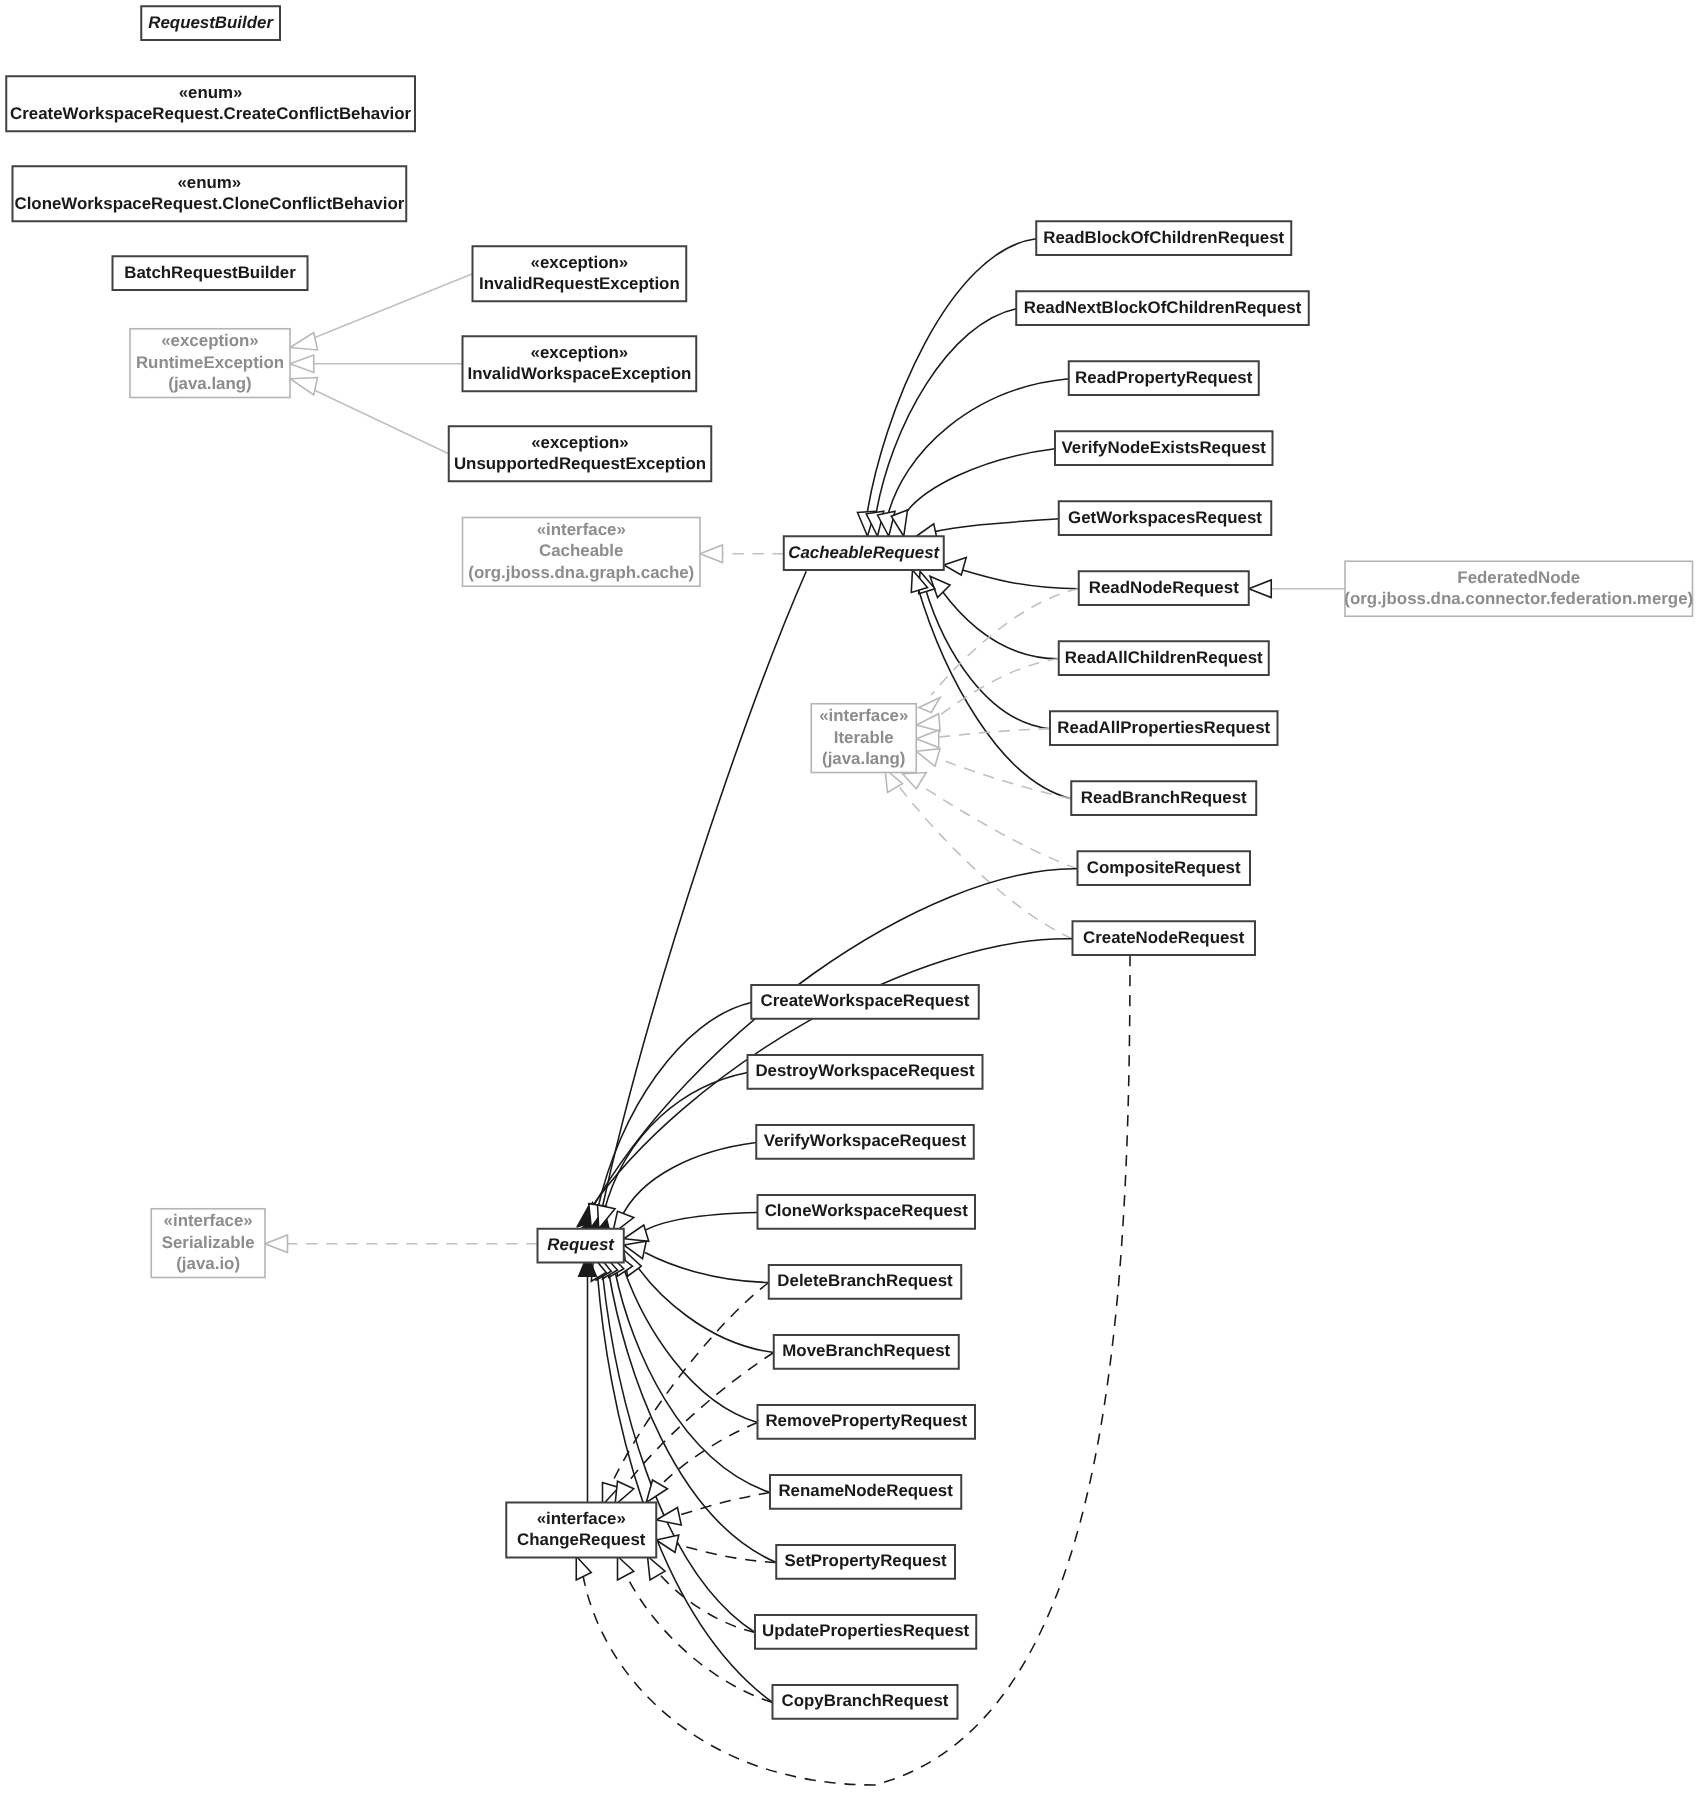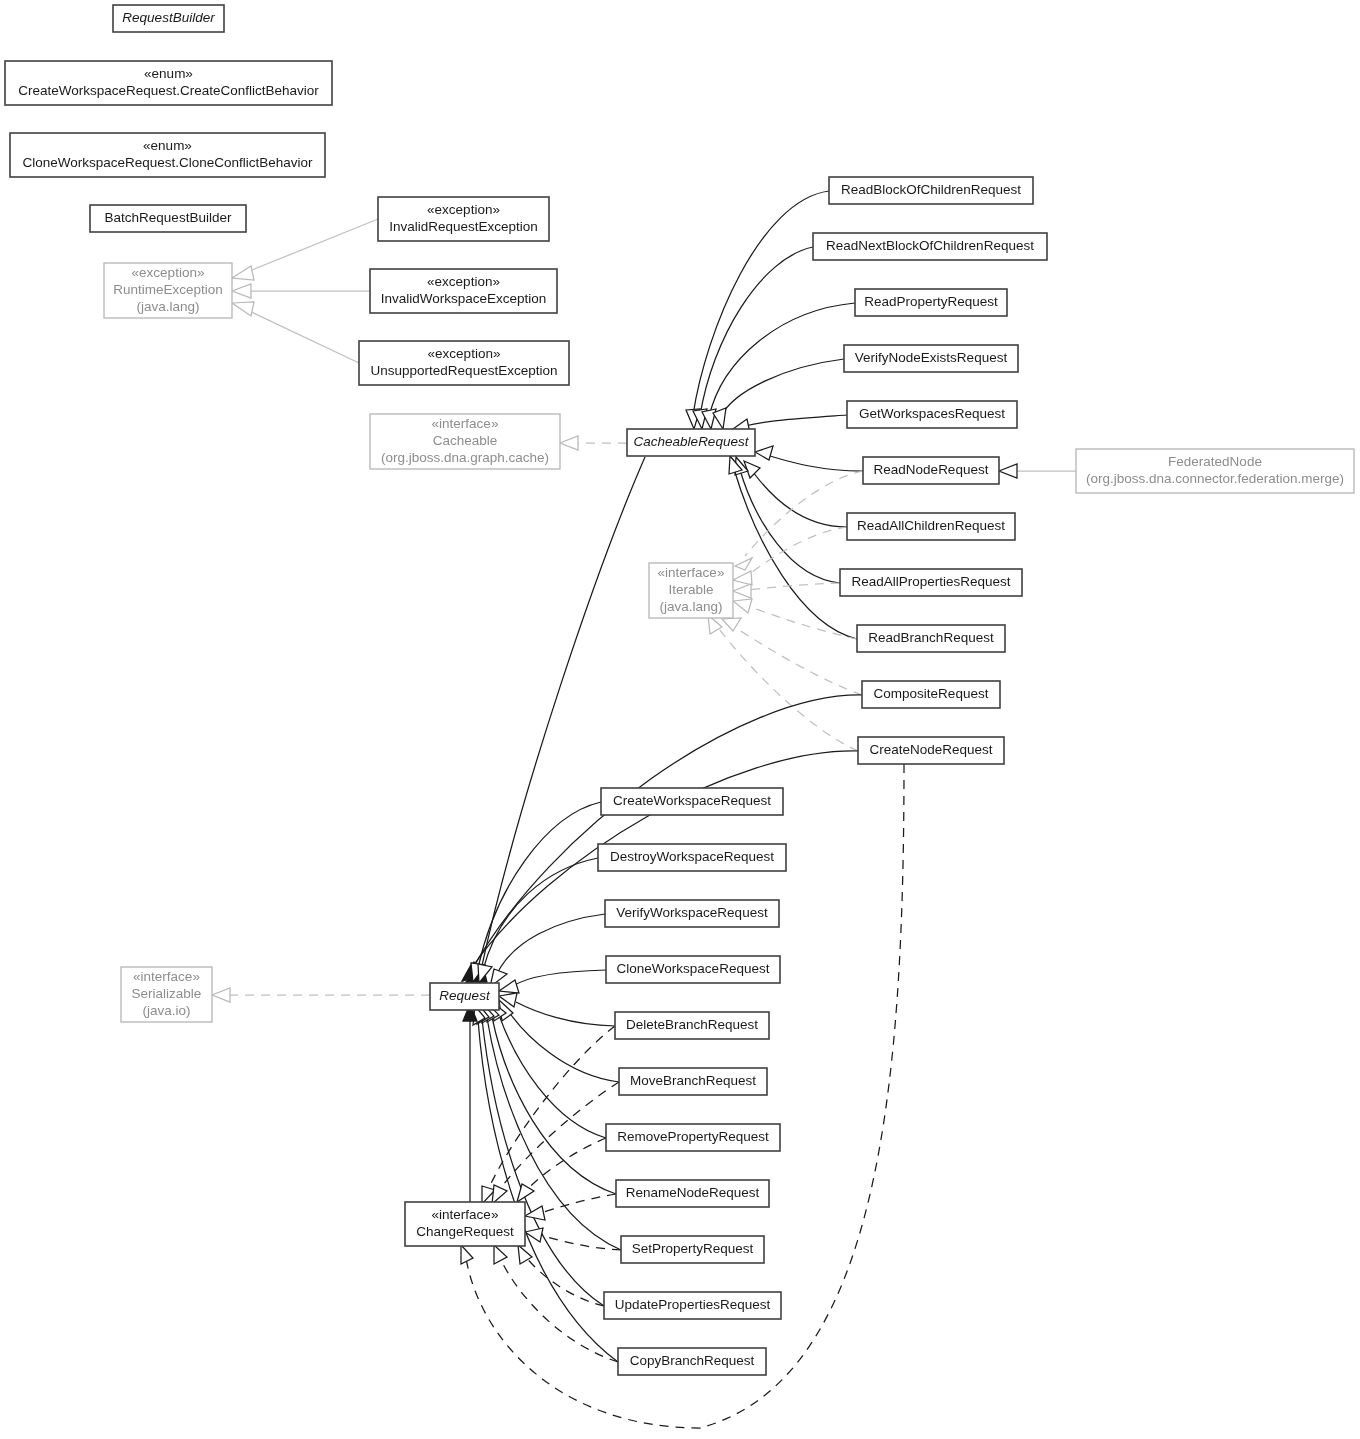--- a/index.html
+++ b/index.html
@@ -7,20 +7,21 @@
     padding: 0;
     background: #ffffff;
   }
   #diagram-root {
     position: relative;
     width: 1360px;
     height: 1439px;
     background: #ffffff;
     font-family: "Liberation Sans", sans-serif;
     overflow: hidden;
+    font-weight: bold;
   }
   svg#uml-canvas {
     position: absolute;
     top: 0;
     left: 0;
     width: 1360px;
     height: 1439px;
   }
   .node-box {
     fill: #ffffff;

